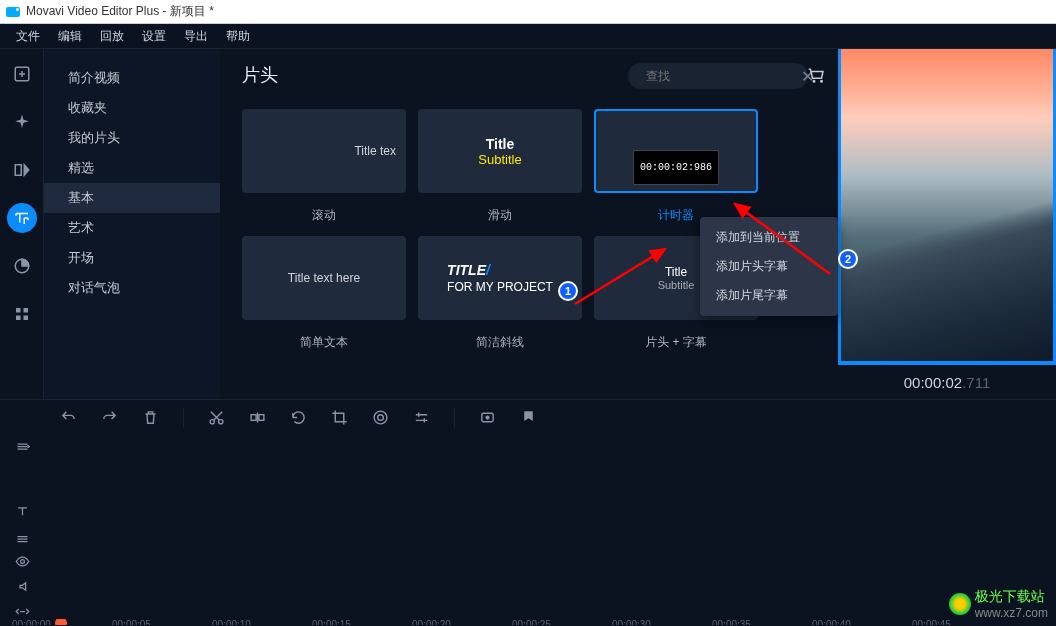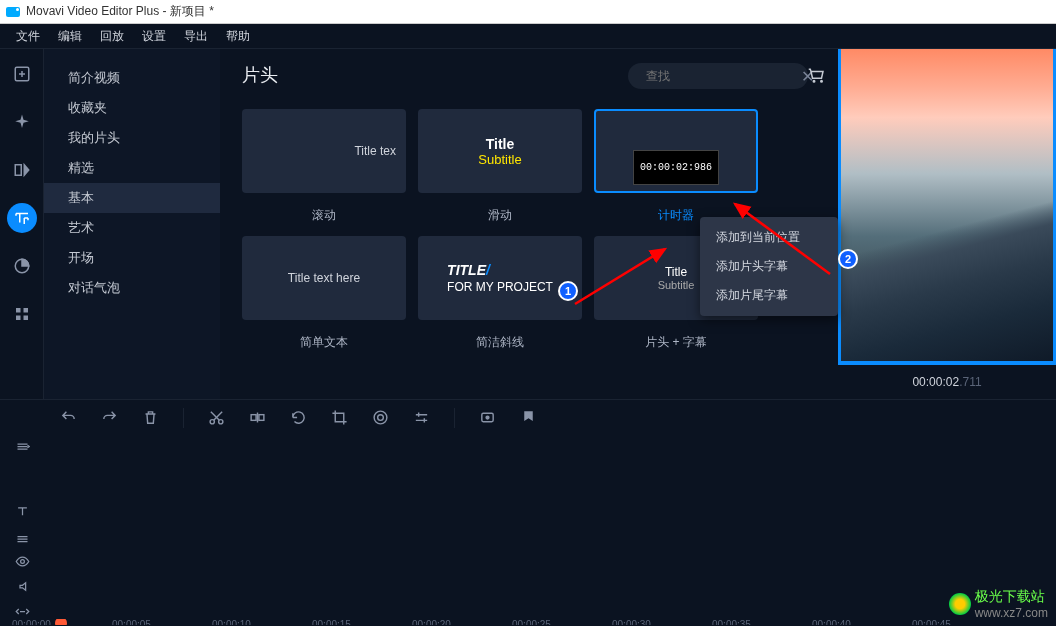--- a/index.html
+++ b/index.html
@@ -49,21 +49,21 @@
 
 
 .ctxmenu { position: absolute; top: 168px; right: 0px; width: 138px; background: #2d3648; border-radius: 4px; padding: 6px 0; box-shadow: 0 4px 12px rgba(0,0,0,0.5); z-index: 10; }
 .ctxmenu-item { padding: 6px 16px; font-size: 12px; color: #d6dae2; cursor: pointer; }
 
 
 .preview { width: 218px; background: #0b1321; display: flex; flex-direction: column; }
 .preview-img { flex: 1; background: linear-gradient(to bottom, #ff8a65 0%, #ffab91 12%, #ffccbc 22%, #b0bec5 40%, #546e7a 60%, #37474f 80%, #263238 100%); position: relative; border-left: 3px solid #0a8cff; border-right: 3px solid #0a8cff; }
 .preview-img::after { content:""; position:absolute; left:0; right:0; bottom:0; height:55%; background: linear-gradient(165deg, transparent 30%, #3a4a5a 40%, #2a3a4a 55%, #1a2a3a 75%, #0f1a28 100%); }
 .preview-bar { height: 4px; background: #0a8cff; }
-.preview-time { height: 34px; display: flex; align-items: center; justify-content: center; font-size: 12px; color: #d0d4dc; font-family: monospace; }
+.preview-time { height: 34px; display: flex; align-items: center; justify-content: center; font-size: 15px; color: #d0d4dc; font-family: monospace; }
 .preview-time .ms { color: #5a6478; }
 
 
 .tl-toolbar { height: 36px; background: #0b1321; display: flex; align-items: center; padding: 0 10px 0 60px; gap: 24px; border-top: 1px solid #1a2332; }
 .tl-toolbar svg { width: 17px; height: 17px; color: #8a94a8; cursor: pointer; }
 .tl-toolbar .sep { width: 1px; height: 20px; background: #1a2332; }
 
 
 .timeline { height: 190px; background: #0b1321; display: flex; flex-direction: column; }
 .tl-left { width: 44px; display: flex; flex-direction: column; align-items: center; padding-top: 4px; gap: 10px; }

